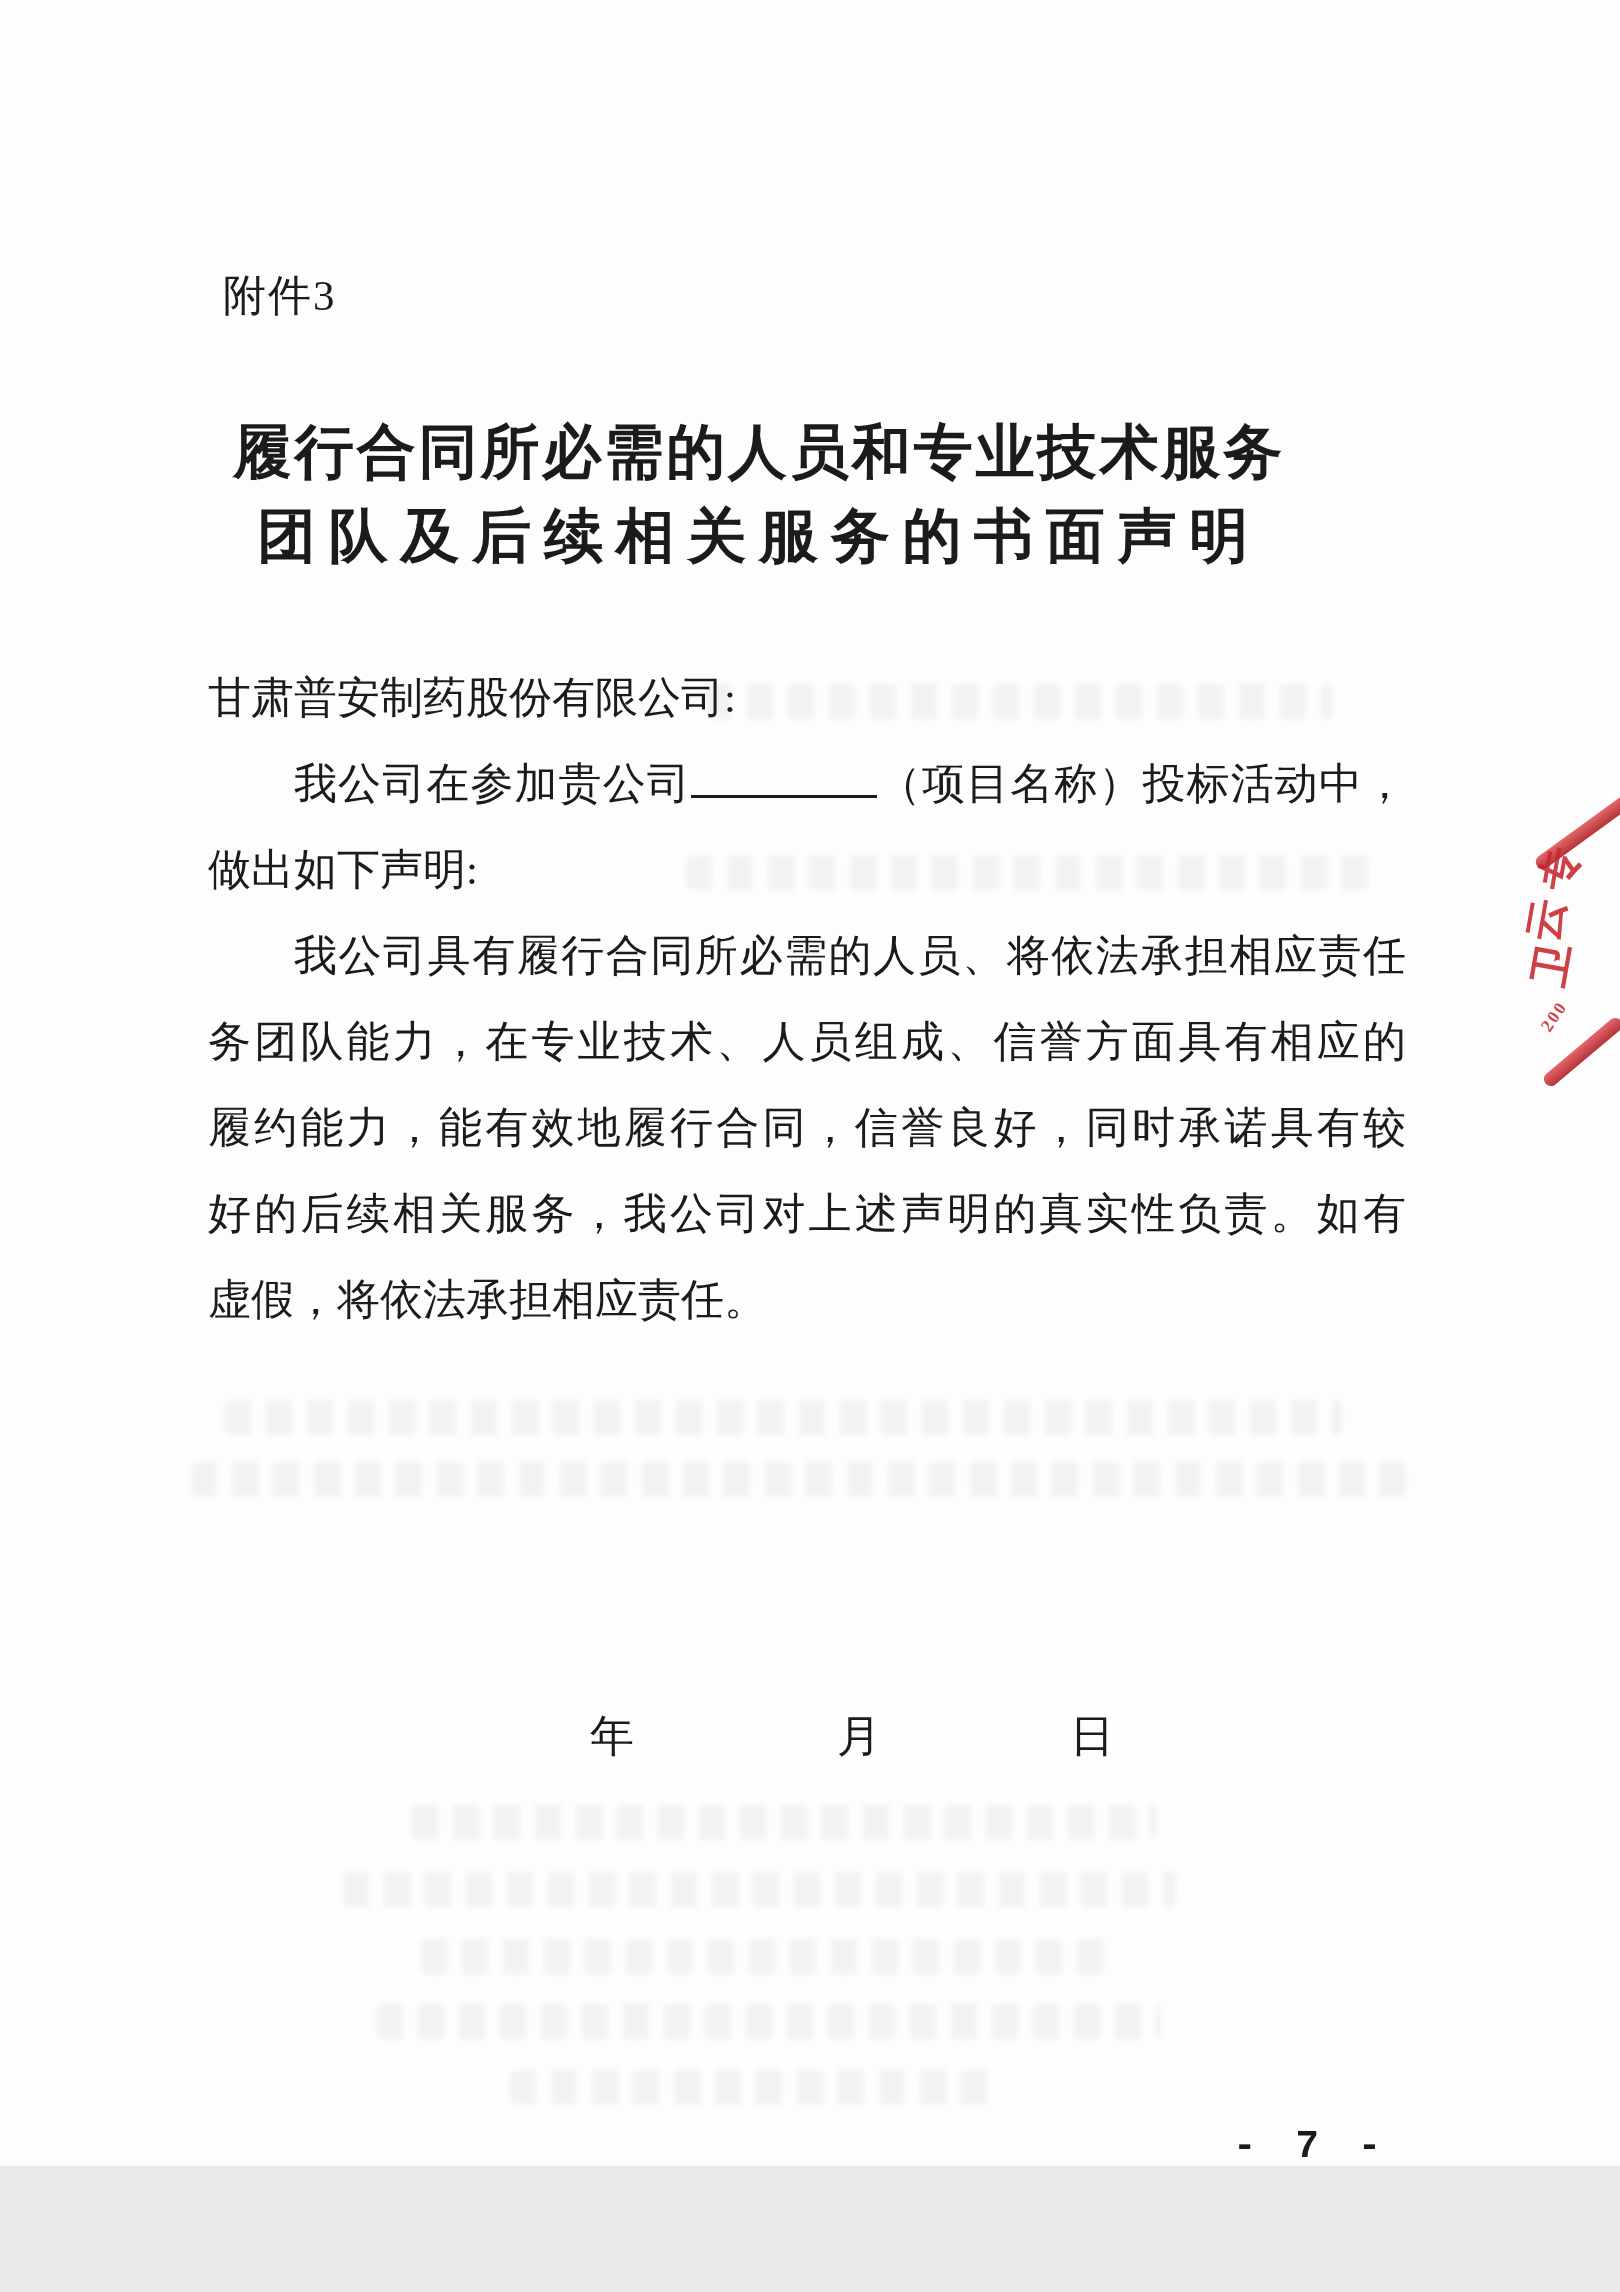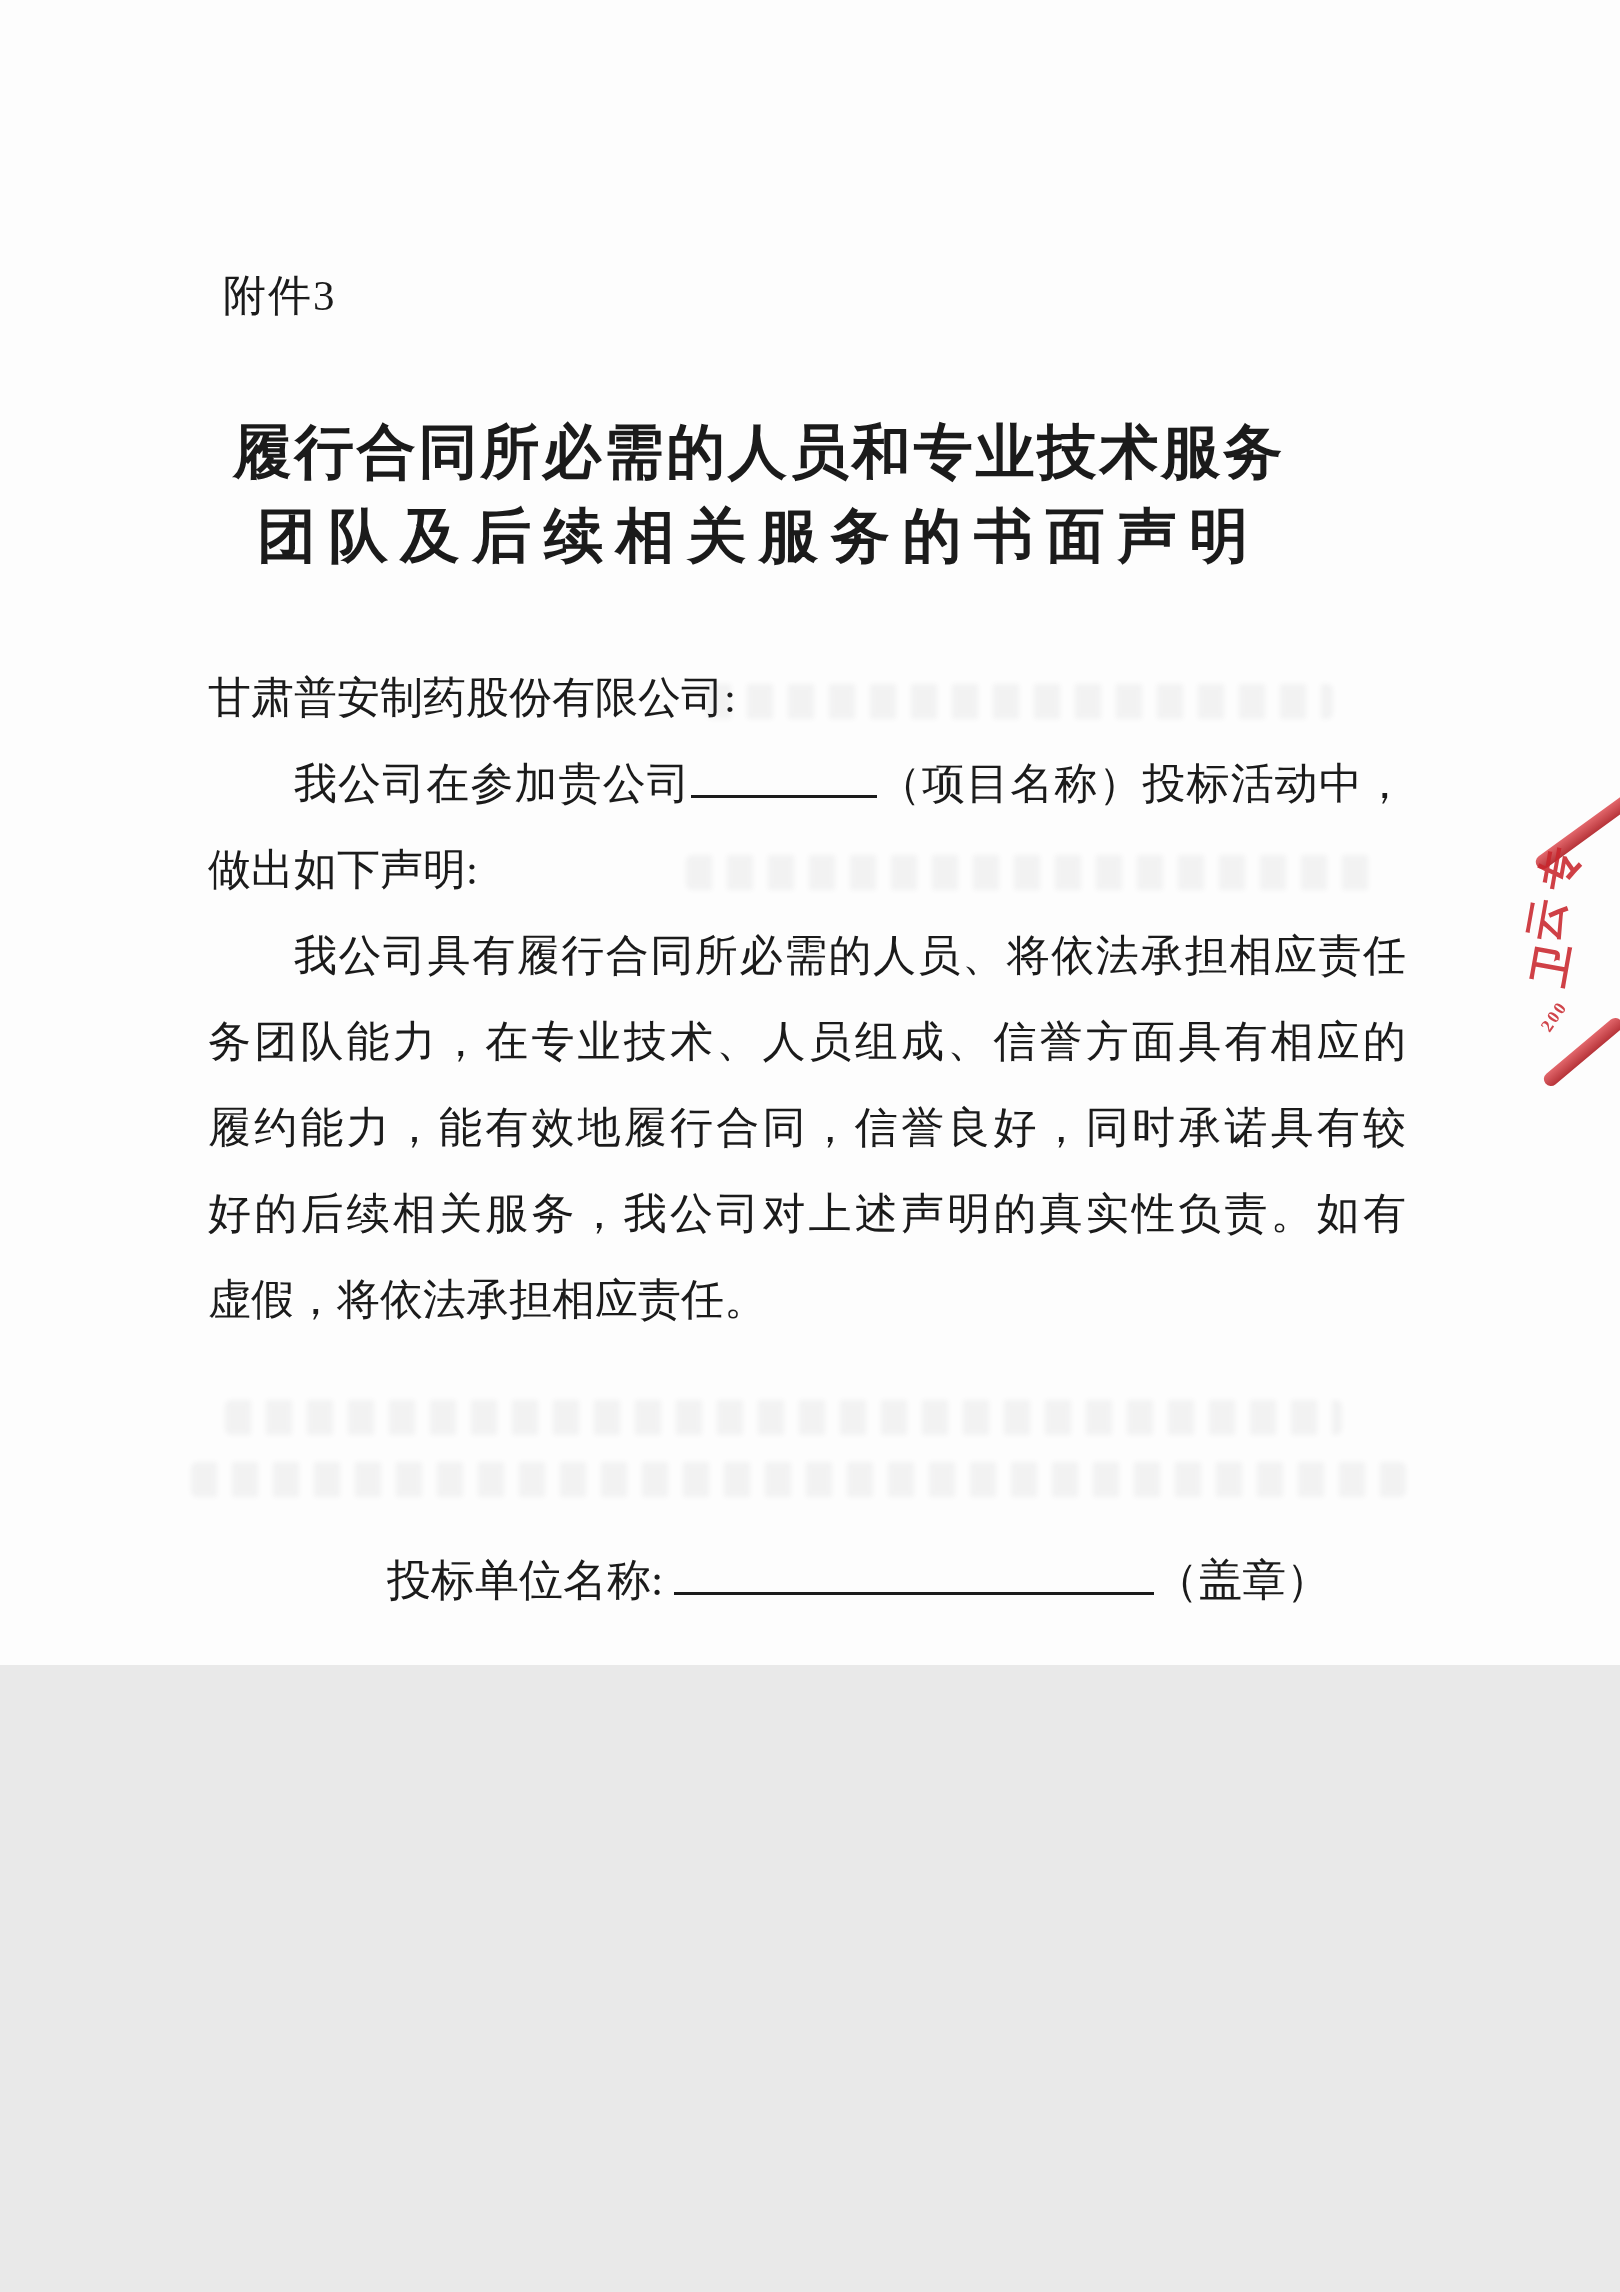--- a/index.html
+++ b/index.html
@@ -3,21 +3,21 @@
 <meta charset="utf-8">
 <style>
   html,body{margin:0;padding:0;}
   body{
     width:1620px;height:2293px;
     background:#e9e9e9;
     font-family:"Liberation Serif","DejaVu Serif",serif;
   }
   .page{
     position:relative;
-    width:1620px;height:1665px;
+    width:1620px;height:2166px;
     background:#fdfdfd;
     overflow:hidden;
     color:#1b1b1b;
   }
   
   .attachment{
     position:absolute;left:223px;top:267px;
     font-size:43px;letter-spacing:2px;
   }
   
@@ -124,22 +124,20 @@
     <div class="line">做出如下声明:</div>
 
     <div class="jline indent">我公司具有履行合同所必需的人员、将依法承担相应责任</div>
     <div class="jline">务团队能力，在专业技术、人员组成、信誉方面具有相应的</div>
     <div class="jline">履约能力，能有效地履行合同，信誉良好，同时承诺具有较</div>
     <div class="jline">好的后续相关服务，我公司对上述声明的真实性负责。如有</div>
     <div class="line">虚假，将依法承担相应责任。</div>
 
   </div>
 
-  <div class="sigline sig-bidder"><span>投标单位名称:</span>
-    <span class="blank blank-bidder"></span><span>（盖章）</span></div>
 
 
   <div class="dateline">
     <span class="y">年</span>
     <span class="m">月</span>
     <span class="d">日</span>
   </div>
 
   <div class="pagenum">- 7 -</div>
 

